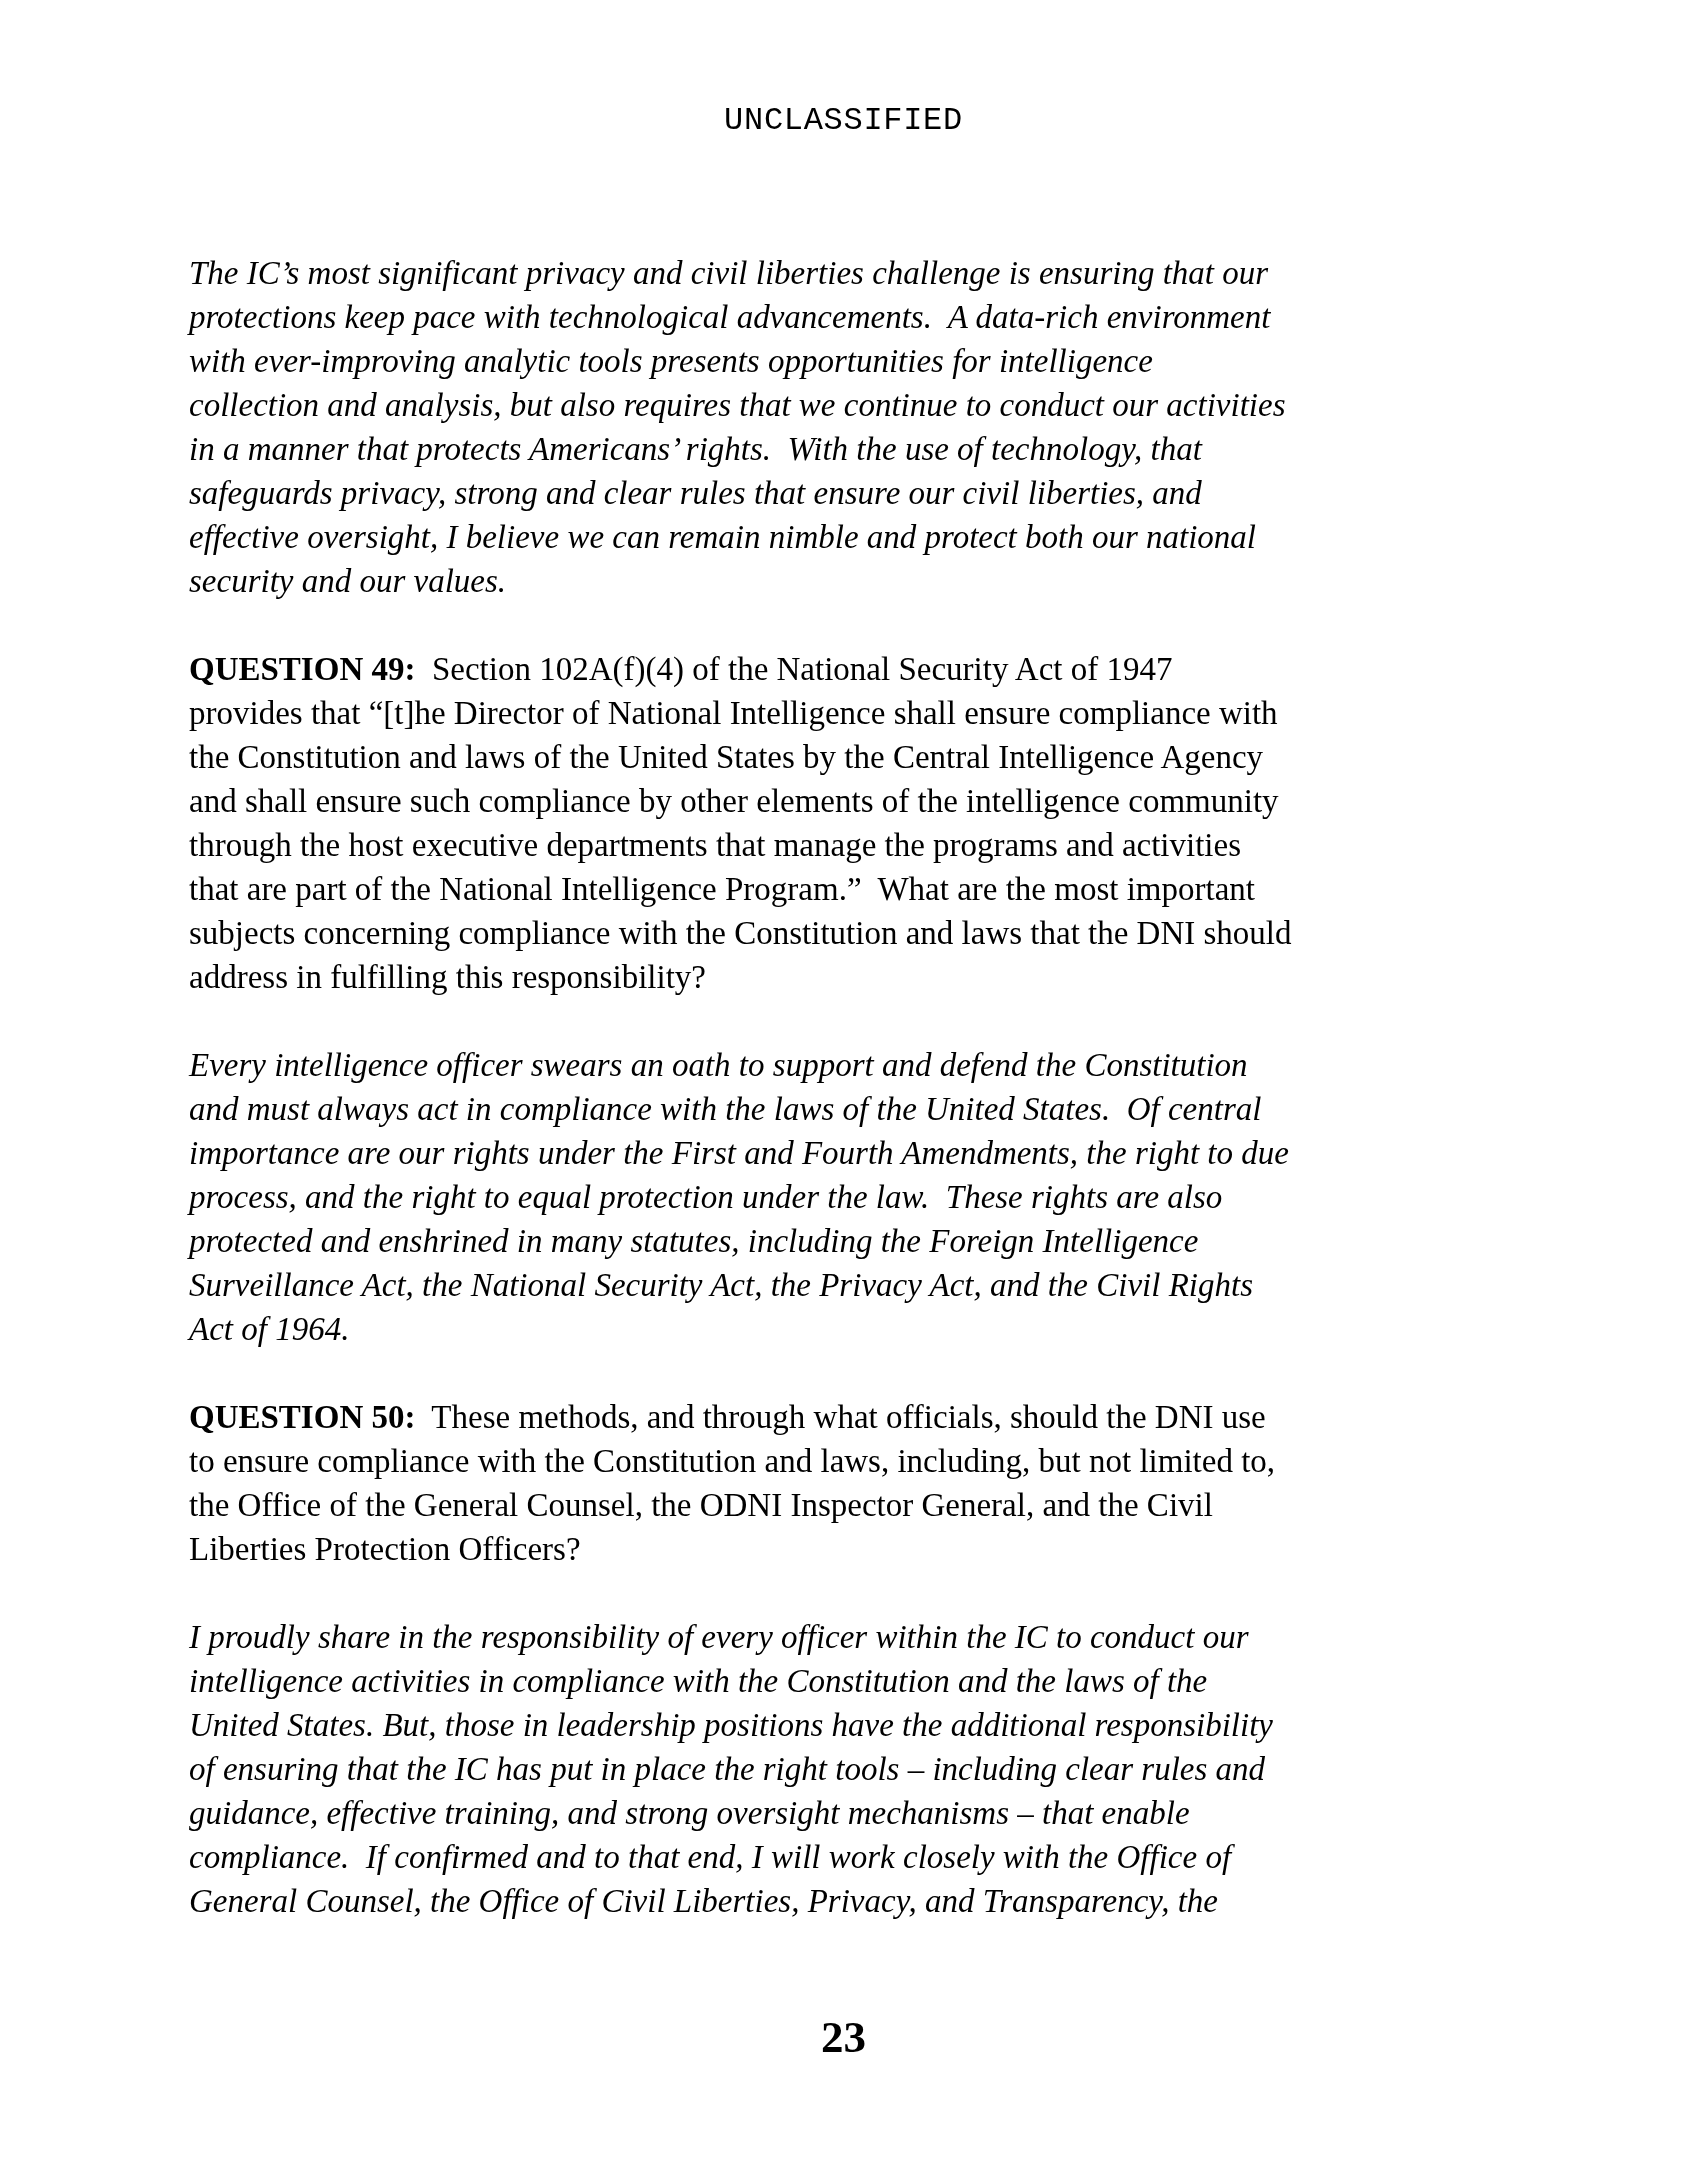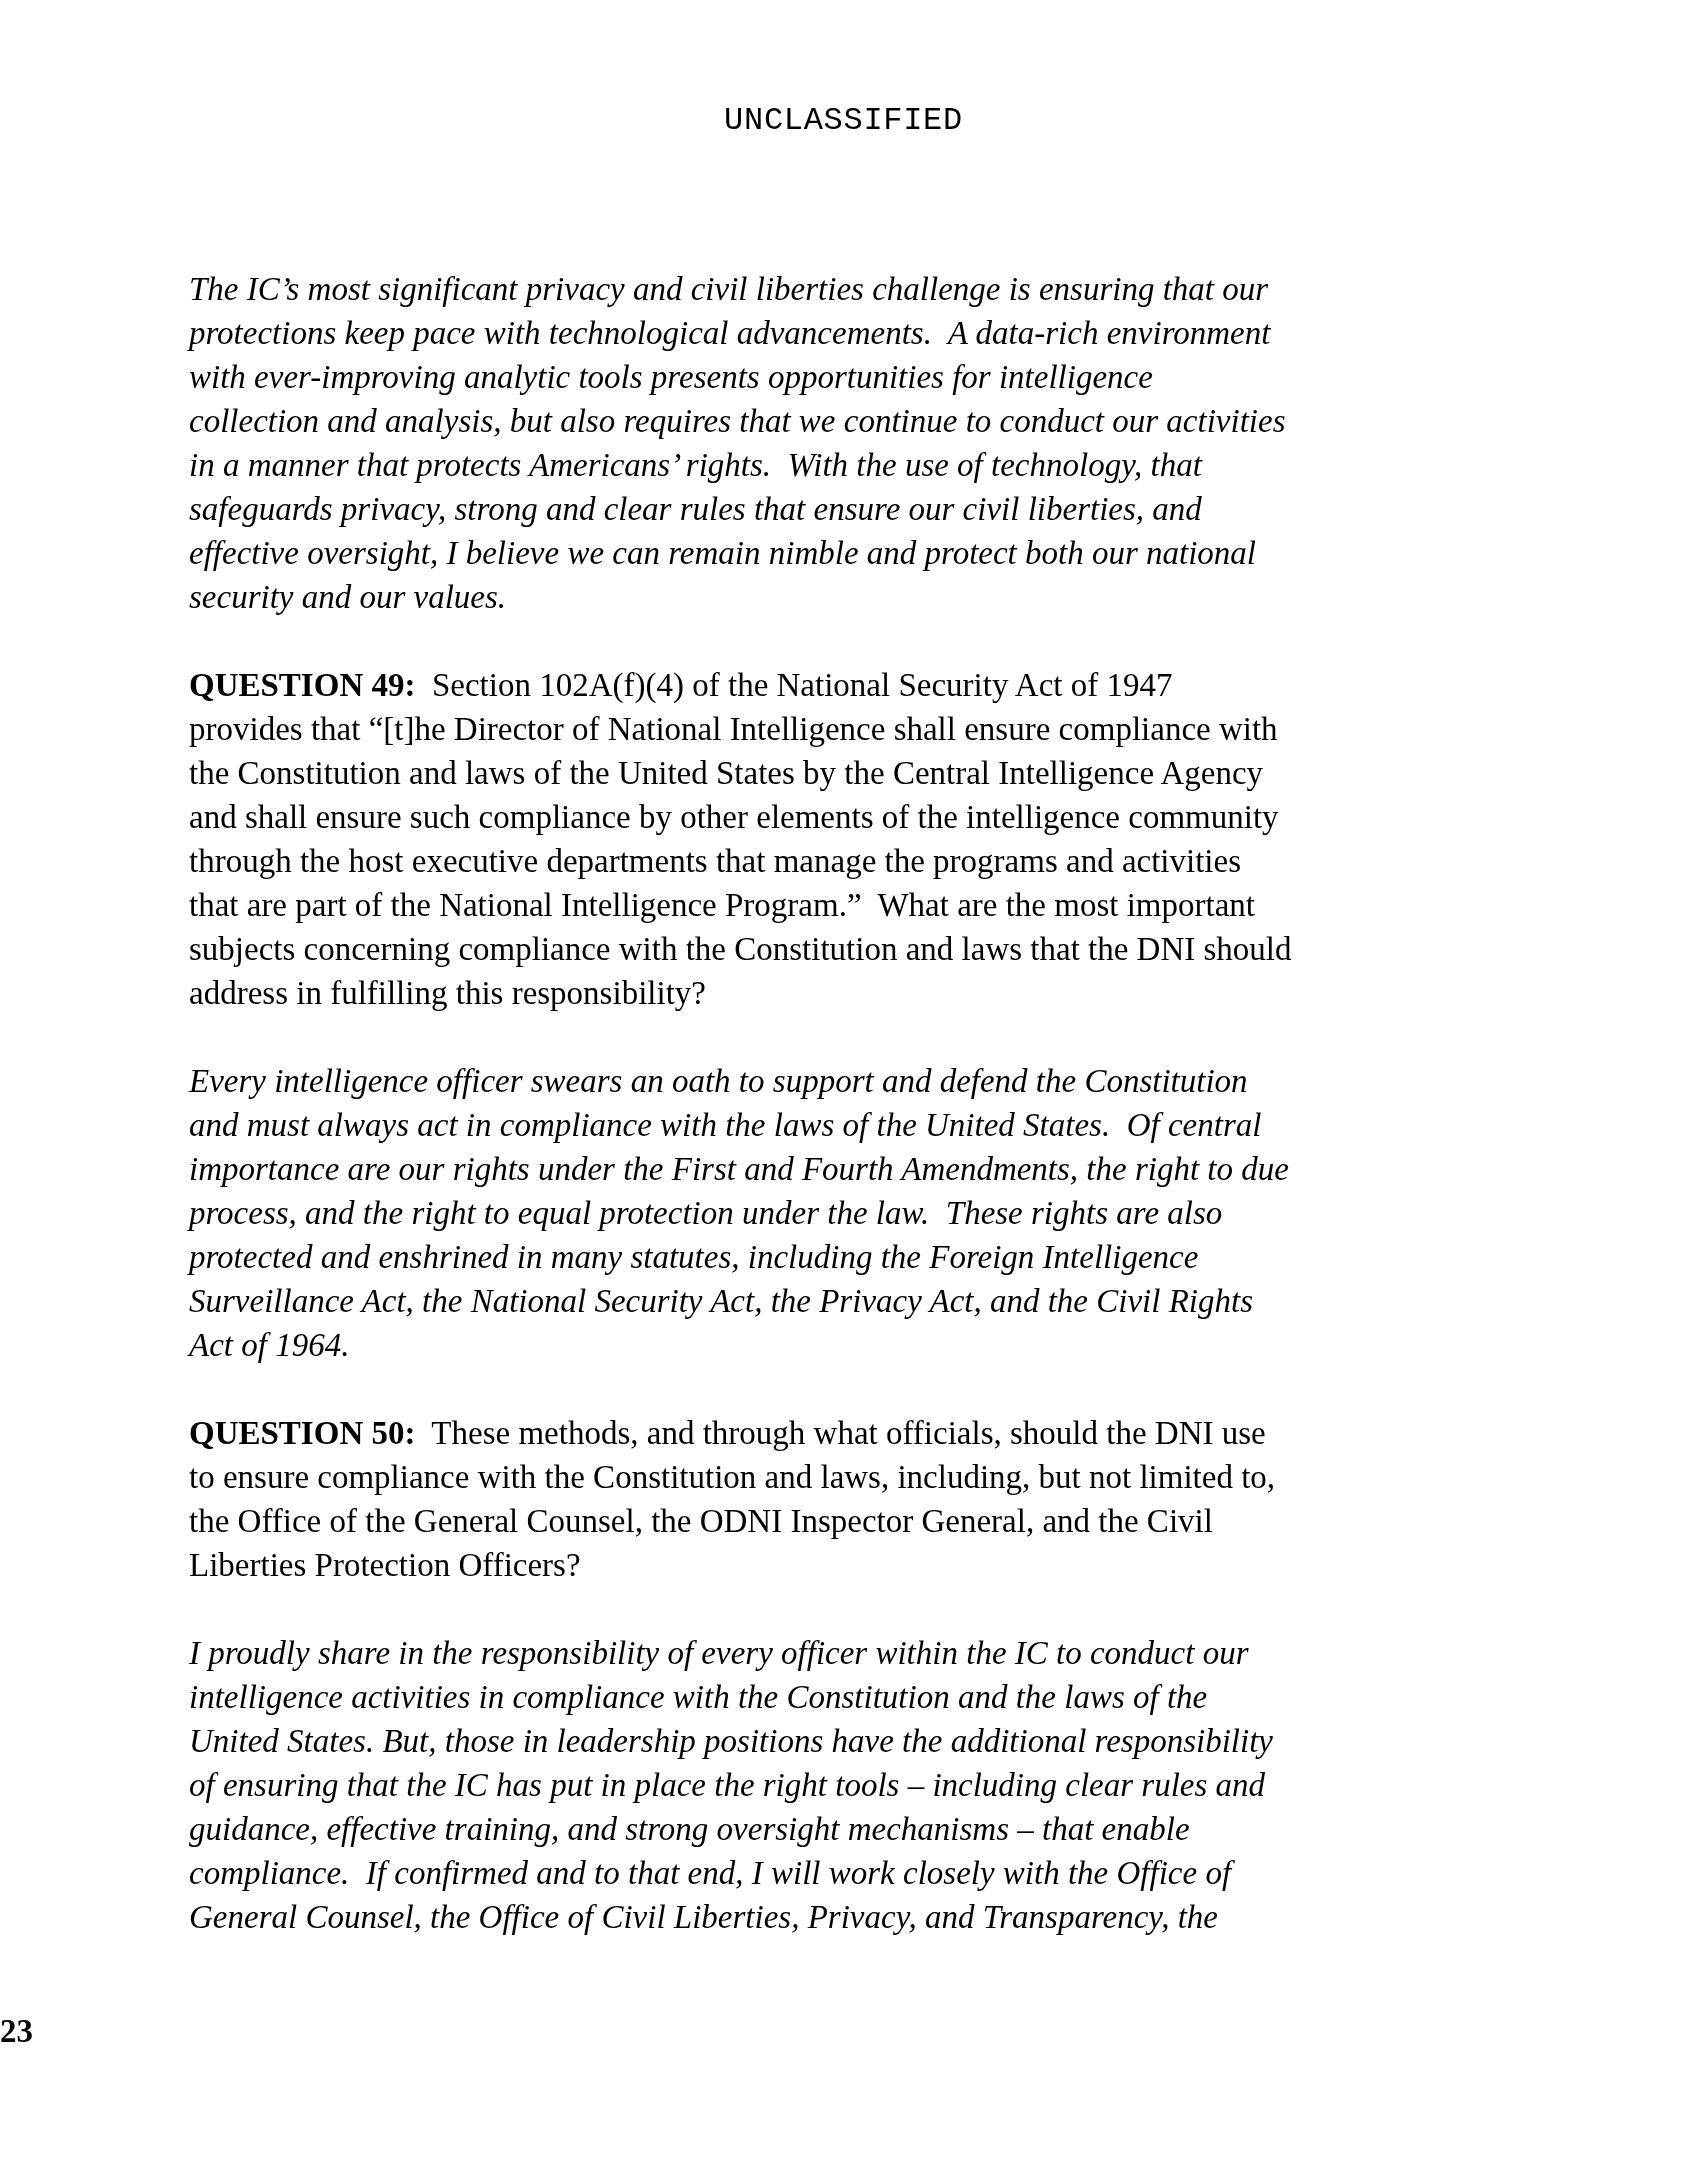--- a/index.html
+++ b/index.html
@@ -27,38 +27,38 @@
     letter-spacing: 0.7px;
     line-height: 1.1;
   }
   .content {
     position: absolute;
     top: 251px;
     left: 189px;
     width: 1403px;
   }
   .content p {
-    margin: 16px 0 44px 0;
+    margin: 0 0 44px 0;
     font-size: 33px;
     line-height: 44px;
     white-space: pre-wrap;
   }
   .content p.answer {
     font-style: italic;
   }
   .content p .lead {
     font-weight: bold;
   }
   .page-footer {
     position: absolute;
     top: 2013px;
     left: 0;
     width: 100%;
-    text-align: left;
-    font-size: 33px;
+    text-align: center;
+    font-size: 45px;
     font-weight: bold;
     line-height: 1.1;
   }
 </style>
 </head>
 <body>
 
 <div class="page">
 
   <div class="classification-header">UNCLASSIFIED</div>

